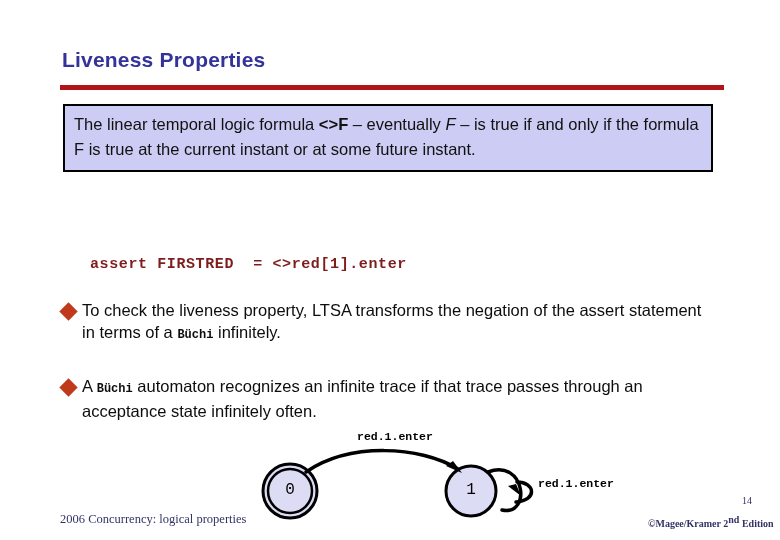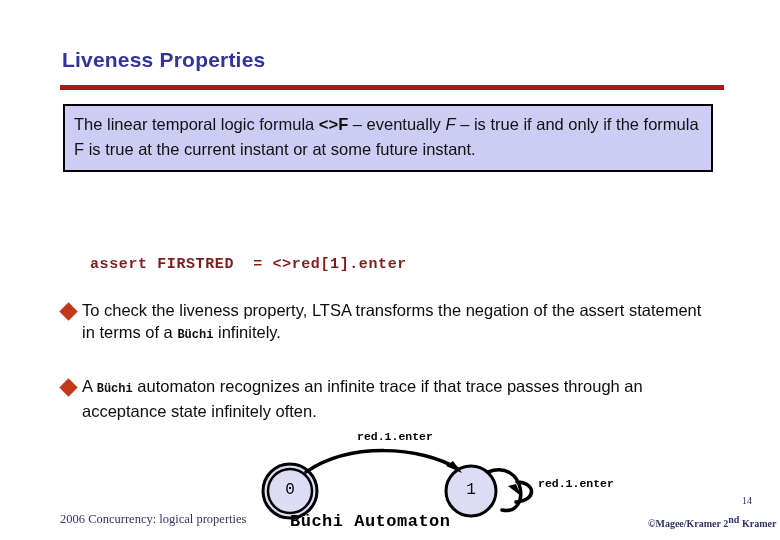--- a/index.html
+++ b/index.html
@@ -223,20 +223,19 @@
       <path d="M 277,58 C 295,58 298,76 276,78" fill="none" stroke="#000000" stroke-width="3.5" stroke-linecap="round"></path>
       <polygon points="281,72 268,62 276,60" fill="#000000"></polygon>
     </svg>
 
     <div class="state-label" id="state-0-label">0</div>
     <div class="state-label" id="state-1-label">1</div>
 
     <div class="edge-label" id="edge-label-0to1">red.1.enter</div>
     <div class="edge-label" id="edge-label-loop">red.1.enter</div>
 
-    <div id="automaton-caption">Büchi Automaton</div>
   </div>
 
   <div id="footer-left">2006 Concurrency: logical properties</div>
   <div id="page-number">14</div>
-  <div id="footer-right"><span>©Magee/Kramer 2</span><sup>nd</sup><span> Kramer</span></div>
+  <div id="footer-right"><span>©Magee/Kramer 2</span><sup>nd</sup><span> Edition</span></div>
 
 </div>
 
 </body></html>

